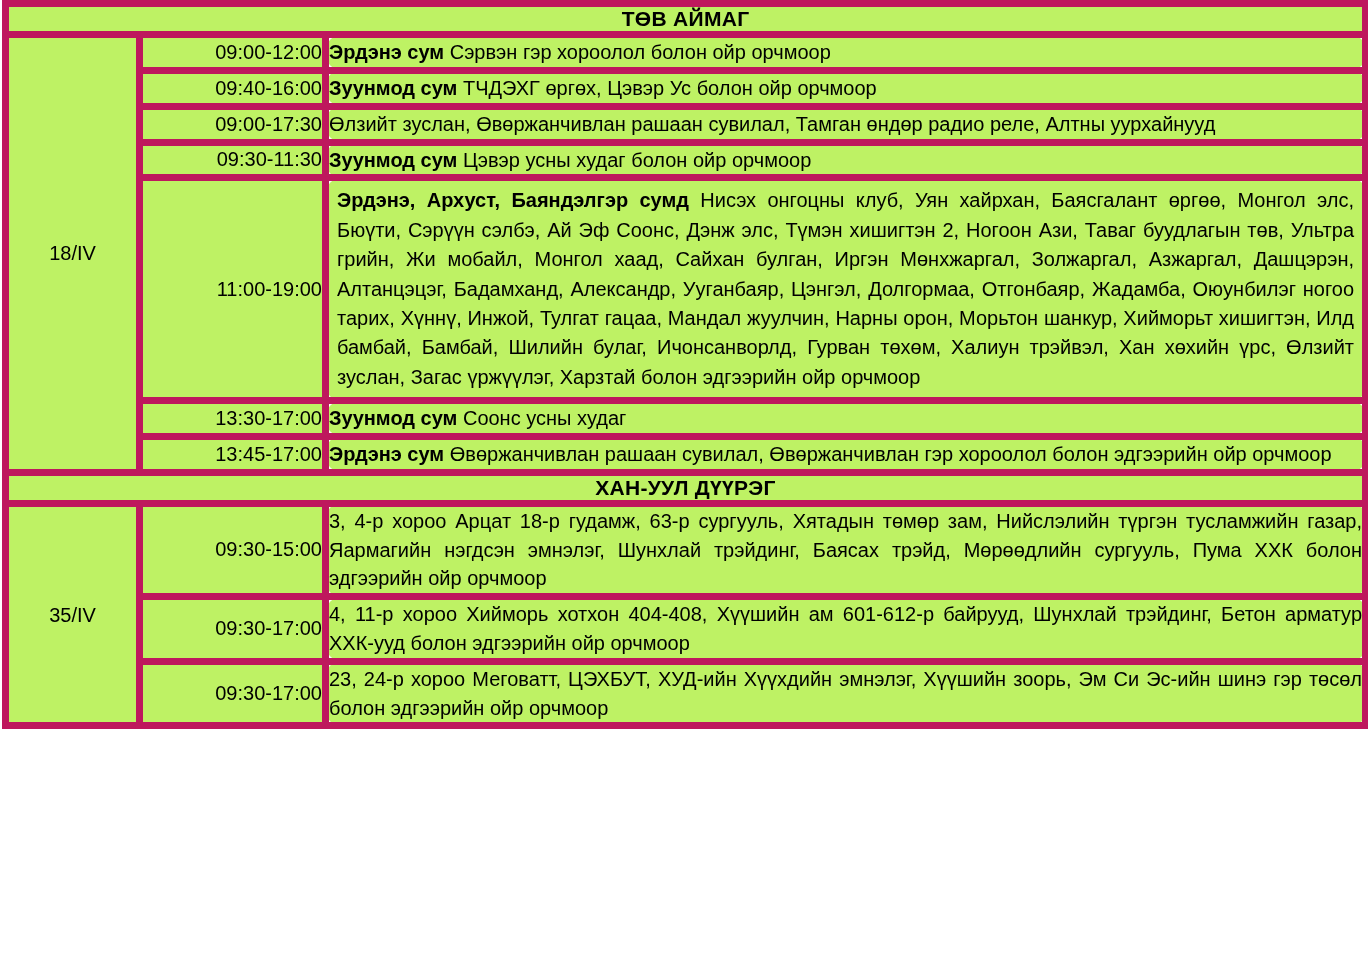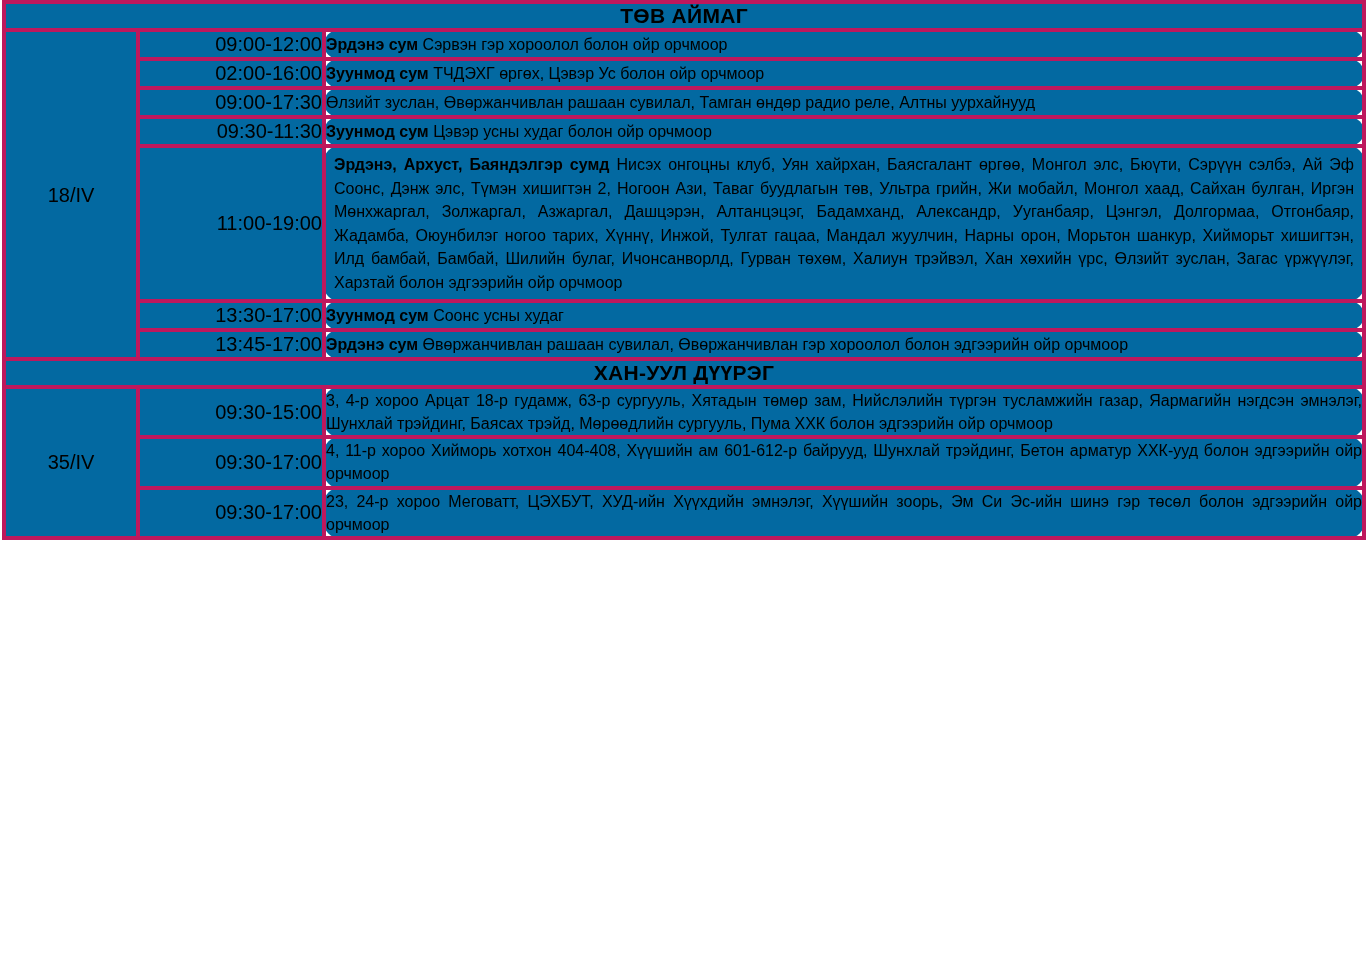--- a/index.html
+++ b/index.html
@@ -20,24 +20,24 @@
     background: #ffffff;
   }
   table.outage {
     border-collapse: collapse;
     table-layout: fixed;
     width: 1360px;
     margin: 0 0 0 2px;
     background: #ffffff;
   }
   table.outage td {
-    border: 4px solid #be185d;
+    border: 7px solid #be185d;
     padding: 0;
     vertical-align: middle;
-    background: #0369a1;
+    background: #bef264;
   }
   
   col.c-date { width: 134px; }
   col.c-time { width: 186px; }
   col.c-desc { width: 1040px; }
 
   
   td.banner {
     text-align: center;
     font-weight: bold;
@@ -60,21 +60,21 @@
     text-align: right;
     font-size: 20px;
     line-height: 1.25;
     padding: 3px 2px;
     white-space: nowrap;
   }
   
   td.desccell {
     text-align: justify;
     text-align-last: left;
-    font-size: 16px;
+    font-size: 20px;
     line-height: 1.44;
     padding: 3px 8px 4px 8px;
     hyphens: none;
     word-spacing: 0px;
     border-radius: 15px;
   }
   td.desccell .lead {
     font-weight: bold;
   }
   
@@ -99,21 +99,21 @@
         <td class="banner" colspan="3">ТӨВ АЙМАГ</td>
       </tr>
 
       <tr>
         <td class="datecell" rowspan="7">18/IV</td>
         <td class="timecell">09:00-12:00</td>
         <td class="desccell"><span class="lead">Эрдэнэ сум</span><span> Сэрвэн гэр хороолол болон ойр орчмоор</span></td>
       </tr>
 
       <tr>
-        <td class="timecell">02:00-16:00</td>
+        <td class="timecell">09:40-16:00</td>
         <td class="desccell"><span class="lead">Зуунмод сум</span><span> ТЧДЭХГ өргөх, Цэвэр Ус болон ойр орчмоор</span></td>
       </tr>
 
       <tr>
         <td class="timecell">09:00-17:30</td>
         <td class="desccell"><span class="lead"></span><span>Өлзийт зуслан, Өвөржанчивлан рашаан сувилал, Тамган өндөр радио реле, Алтны уурхайнууд</span></td>
       </tr>
 
       <tr>
         <td class="timecell">09:30-11:30</td>

